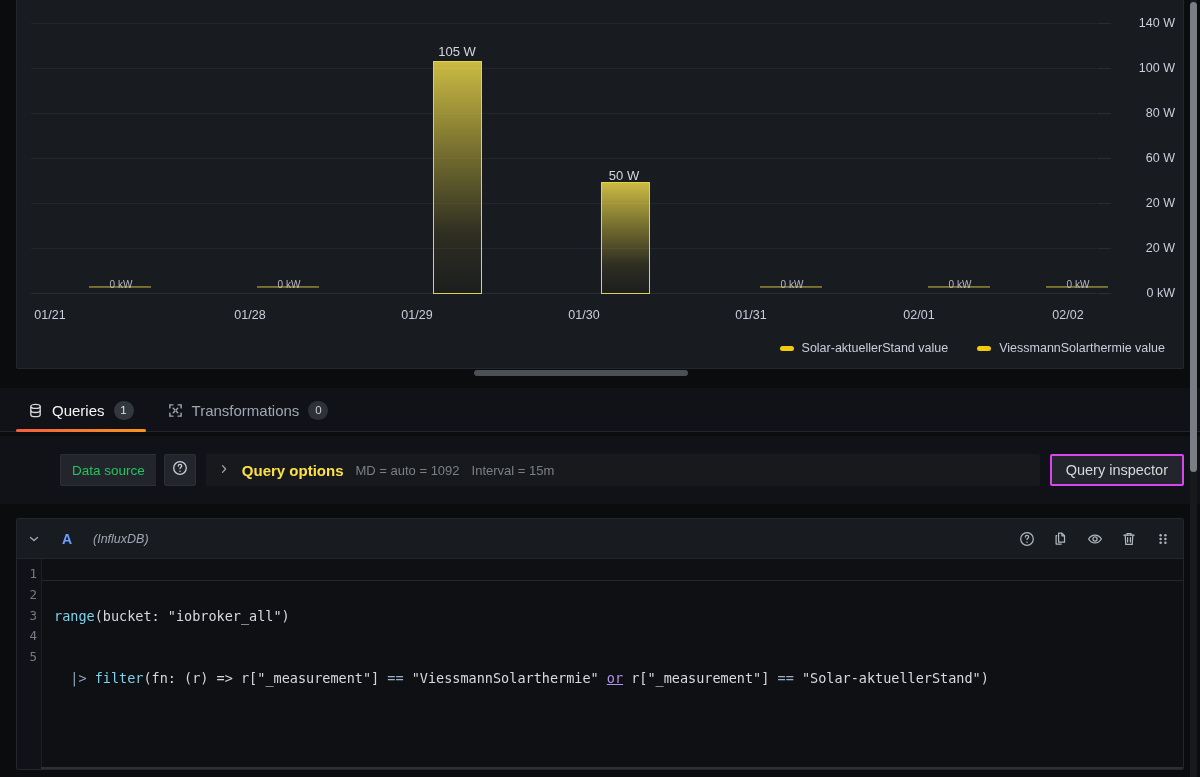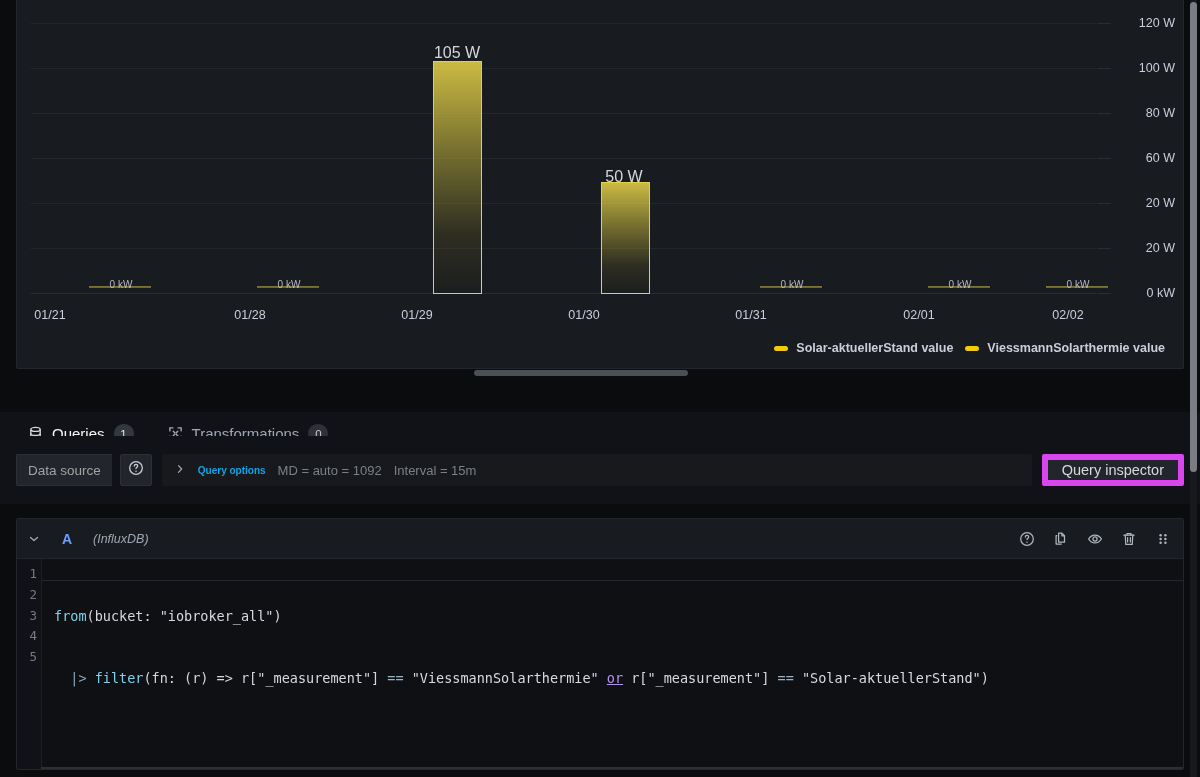--- a/index.html
+++ b/index.html
@@ -48,47 +48,47 @@
     position: absolute;
     border: 1px solid #e0d24a;
     background: linear-gradient(to bottom, rgba(234,214,73,0.85) 0%, rgba(190,175,60,0.55) 40%, rgba(110,100,40,0.25) 75%, rgba(60,56,28,0.12) 100%);
   }
   .bar-zero {
     position: absolute; height: 2px; background: #6c6530;
     border-top: 1px solid #7b7436;
   }
   .bar-value {
     position: absolute; transform: translateX(-50%);
-    font-size: 16px; color: #d6d6dd; white-space: nowrap;
+    font-size: 13px; color: #d6d6dd; white-space: nowrap;
   }
   .bar-value.small { font-size: 10px; color: #b9b9c4; }
 
   
   #legend {
     position: absolute; left: 0; right: 18px; top: 338px; height: 20px;
-    display: flex; justify-content: flex-end; align-items: center; gap: 12px; font-weight: bold;
+    display: flex; justify-content: flex-end; align-items: center; gap: 29px;
   }
   .legend-item { display: flex; align-items: center; gap: 8px; }
   .legend-swatch {
     width: 14px; height: 5px; border-radius: 3px; background: #f2cc0c; display: inline-block;
   }
   .legend-label { font-size: 12.5px; color: #ccccdc; white-space: nowrap; }
 
   
   #panel-scrollbar {
     position: absolute; left: 474px; top: 370px; width: 214px; height: 6px;
     background: #4b5057; border-radius: 3px;
   }
 
   
   #tabs {
-    position: absolute; left: 0; top: 412px; width: 1200px; height: 44px;
+    position: absolute; left: 0; top: 388px; width: 1200px; height: 44px;
     background: #111217;
     border-bottom: 1px solid #23272d;
-    display: flex; align-items: center; padding-left: 16px; gap: 10px;
+    display: flex; padding-left: 16px; gap: 10px;
   }
   .tab {
     display: flex; align-items: center; gap: 9px; height: 44px;
     padding: 0 12px; cursor: pointer; position: relative;
   }
   .tab-label { font-size: 15px; color: #9fa7b3; }
   .tab.active .tab-label { color: #f4f5f5; }
   .tab .ic { color: #9fa7b3; display: flex; align-items: center; }
   .tab.active .ic { color: #d8d9da; }
   .tab-badge {
@@ -105,21 +105,21 @@
 
   
   #ds-row {
     position: absolute; left: 0; top: 436px; width: 1200px; height: 68px;
     background: #111217;
     display: flex; align-items: center; padding: 0 16px; gap: 0;
   }
   .ds-label {
     height: 32px; padding: 0 11px; display: flex; align-items: center;
     background: #22252b; border: 1px solid #2c3036; border-right: none;
-    border-radius: 2px 0 0 2px; font-size: 13.5px; color: #a3a3a3;
+    border-radius: 2px 0 0 2px; font-size: 13.5px; color: #22c55e; margin-left: 44px;
   }
   #ds-picker {
     height: 32px; width: 302px; background: #0b0c0e;
     border: 1px solid #2c3036; border-radius: 0 2px 2px 0;
     display: flex; align-items: center; padding: 0 8px 0 10px; gap: 9px;
     cursor: pointer;
   }
   #ds-name { font-size: 14px; color: #d8d9da; flex: 1; }
   .chev { color: #9fa7b3; }
   .sq-btn {
@@ -127,25 +127,25 @@
     background: #22252b; border: 1px solid #2c3036; border-radius: 2px;
     display: flex; align-items: center; justify-content: center;
     color: #ccccdc; cursor: pointer;
   }
   #qopts-bar {
     margin-left: 10px; flex: 1; height: 32px; background: #17191d;
     border-radius: 2px; display: flex; align-items: center; gap: 12px;
     padding: 0 12px;
   }
   #qopts-caret { color: #9fa7b3; font-size: 12px; }
-  #qopts-title { font-size: 10px; font-weight: bold; color: #0ea5e9; cursor: pointer; }
+  #qopts-title { font-size: 15px; font-weight: bold; color: #fde047; cursor: pointer; }
   .qopt-meta { font-size: 13px; color: #7b8087; }
   #inspector-btn {
     margin-left: 10px; height: 32px; padding: 0 14px;
-    background: #22252b; border: 6px solid #d946ef; border-radius: 2px;
+    background: #22252b; border: 2px solid #d946ef; border-radius: 2px;
     font-size: 14.5px; color: #d8d9da; display: flex; align-items: center;
     cursor: pointer;
   }
 
   
   #query-card {
     position: absolute; left: 16px; top: 518px; width: 1168px; height: 252px;
     background: #111217; border: 1px solid #23272d; border-radius: 2px;
     overflow: hidden;
   }
@@ -214,21 +214,21 @@
     <div id="baseline"></div>
 
     <div class="axis-tick-line" style="top:23px"></div>
     <div class="axis-tick-line" style="top:68px"></div>
     <div class="axis-tick-line" style="top:113px"></div>
     <div class="axis-tick-line" style="top:158px"></div>
     <div class="axis-tick-line" style="top:203px"></div>
     <div class="axis-tick-line" style="top:248px"></div>
     <div class="axis-tick-line" style="top:293px"></div>
 
-    <div class="ylabel" style="top:23px">120 W</div>
+    <div class="ylabel" style="top:23px">140 W</div>
     <div class="ylabel" style="top:68px">100 W</div>
     <div class="ylabel" style="top:113px">80 W</div>
     <div class="ylabel" style="top:158px">60 W</div>
     <div class="ylabel" style="top:203px">20 W</div>
     <div class="ylabel" style="top:248px">20 W</div>
     <div class="ylabel" style="top:293px">0 kW</div>
 
     <div class="bar-zero" style="left:72px;  width:62px; top:286px"></div>
     <div class="bar-value small" style="left:104px; top:279px">0 kW</div>
 
@@ -382,21 +382,21 @@
     <div>1</div>
     <div>2</div>
     <div>3</div>
     <div>4</div>
     <div>5</div>
   </div>
 
   <div id="editor">
     <div id="editor-underline"></div>
     <div id="code">
-      <span class="ln"><span class="t-fn">from</span><span class="t-def">(bucket: </span><span class="t-str">"iobroker_all"</span><span class="t-def">)</span></span>
+      <span class="ln"><span class="t-fn">range</span><span class="t-def">(bucket: </span><span class="t-str">"iobroker_all"</span><span class="t-def">)</span></span>
       <span class="ln"><span class="t-def">  </span><span class="t-pipe">|&gt;</span><span class="t-def"> </span><span class="t-fn">filter</span><span class="t-def">(fn: (r) =&gt; r[</span><span class="t-str">"_measurement"</span><span class="t-def">] </span><span class="t-op">==</span><span class="t-def"> </span><span class="t-str">"ViessmannSolarthermie"</span><span class="t-def"> </span><span class="t-kw">or</span><span class="t-def"> r[</span><span class="t-str">"_measurement"</span><span class="t-def">] </span><span class="t-op">==</span><span class="t-def"> </span><span class="t-str">"Solar-aktuellerStand"</span><span class="t-def">)</span></span>
       
       
     </div>
   </div>
   <div id="card-bottom-line"></div>
 </div>
 
 <div id="page-scrollbar-track"></div>
 <div id="page-scrollbar"></div>

